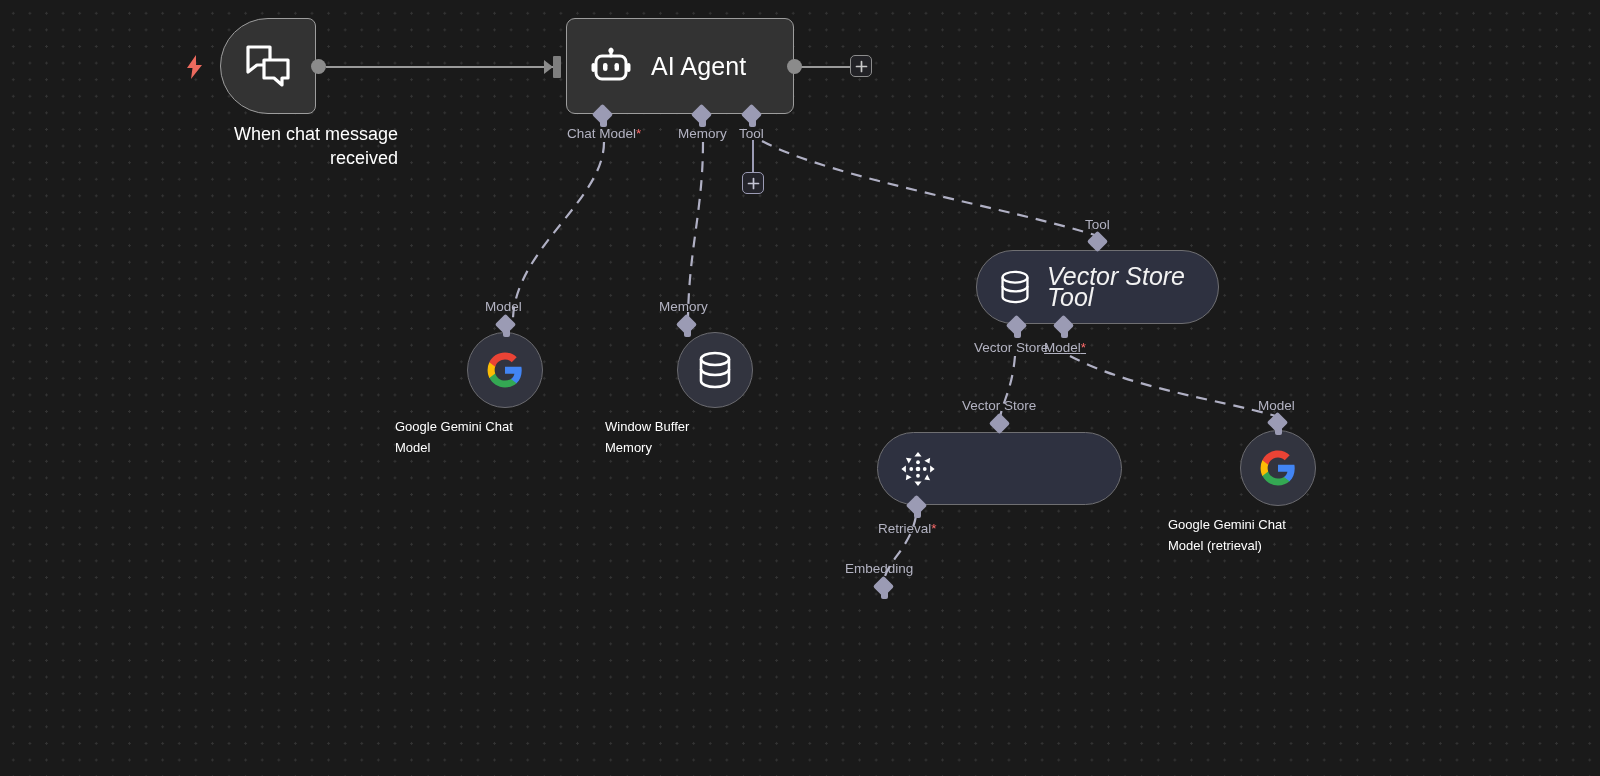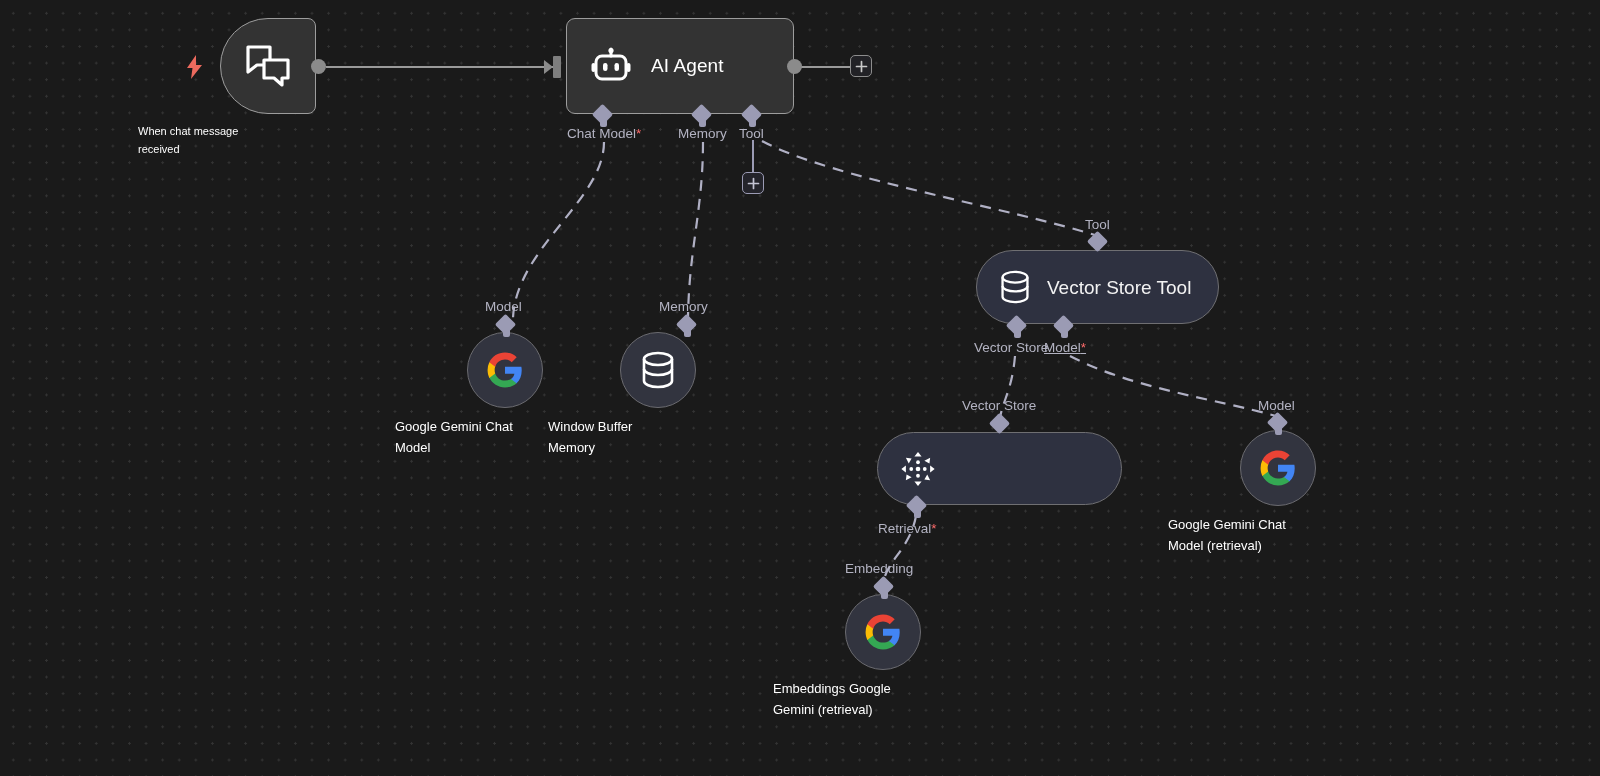--- a/index.html
+++ b/index.html
@@ -61,21 +61,21 @@
     border: 1.6px solid #9d9d9d;
     border-radius: 9px;
     box-sizing: border-box;
     display: flex;
     align-items: center;
     padding-left: 24px;
     gap: 20px;
   }
   .agent-title {
     color: #ffffff;
-    font-size: 19px;
+    font-size: 25px;
     letter-spacing: .1px;
   }
 
   
   .pill-body {
     background: #2e3140;
     border: 1.4px solid #6f6f72;
     box-sizing: border-box;
     display: flex;
     align-items: center;
@@ -113,24 +113,24 @@
     white-space: pre-line;
   }
 
   
   .trigger-caption {
     position: absolute;
     top: 104px;
     left: 50%;
     transform: translateX(-50%);
     width: 260px;
-    text-align: left;
+    text-align: right;
     color: #ffffff;
-    font-size: 11px;
-    line-height: 18px;
+    font-size: 18px;
+    line-height: 24px;
     white-space: pre-line;
   }
 
   
   .port {
     position: absolute;
     width: 22px;
     height: 30px;
     z-index: 4;
   }
@@ -316,21 +316,21 @@
     </div>
     <div class="circle-caption">Google Gemini Chat
 Model</div>
   </div>
 
   <div class="port" style="left:678px; top:317px;">
     <div class="dia"></div>
       <div class="stem"></div>
   </div>
   <div class="port-label" style="left:659px; top:299px;">Memory</div>
-  <div class="node" style="left:620px; top:332px;">
+  <div class="node" style="left:677px; top:332px;">
     <div class="circle-body">
       <svg width="36" height="38" viewBox="0 0 36 38">
         <ellipse cx="18" cy="8" rx="14" ry="6" fill="none" stroke="#ffffff" stroke-width="2.6"></ellipse>
         <path d="M4 8 v22 c0 3.3 6.3 6 14 6 s14 -2.7 14 -6 V8" fill="none" stroke="#ffffff" stroke-width="2.6"></path>
         <path d="M4 18 c0 3.3 6.3 6 14 6 s14 -2.7 14 -6" fill="none" stroke="#ffffff" stroke-width="2.6"></path>
       </svg>
     </div>
     <div class="circle-caption">Window Buffer
 Memory</div>
   </div>
@@ -339,21 +339,21 @@
     <div class="dia"></div>
   </div>
   <div class="port-label" style="left:1085px; top:217px;">Tool</div>
   <div class="node" style="left:976px; top:250px;">
     <div class="pill-body" style="width:243px; height:74px; border-radius:37px;">
       <svg width="32" height="34" viewBox="0 0 36 38">
         <ellipse cx="18" cy="8" rx="14" ry="6" fill="none" stroke="#ffffff" stroke-width="2.6"></ellipse>
         <path d="M4 8 v22 c0 3.3 6.3 6 14 6 s14 -2.7 14 -6 V8" fill="none" stroke="#ffffff" stroke-width="2.6"></path>
         <path d="M4 18 c0 3.3 6.3 6 14 6 s14 -2.7 14 -6" fill="none" stroke="#ffffff" stroke-width="2.6"></path>
       </svg>
-      <div class="pill-title" style="font-size:19px;">Vector Store Tool</div>
+      <div class="pill-title" style="font-size:25px;font-style:italic;">Vector Store Tool</div>
     </div>
   </div>
   <div class="port" style="left:1008px; top:318px;">
     <div class="dia"></div>
       <div class="stem"></div>
   </div>
   <div class="port-label" style="left:974px; top:340px;">
     <span>Vector Store</span><span class="req"></span>
   </div>
   <div class="port" style="left:1055px; top:318px;">
@@ -413,26 +413,14 @@
     </div>
     <div class="circle-caption">Google Gemini Chat
 Model (retrieval)</div>
   </div>
 
   <div class="port" style="left:875px; top:579px;">
     <div class="dia"></div>
       <div class="stem"></div>
   </div>
   <div class="port-label" style="left:845px; top:561px;">Embedding</div>
-  <div class="node" style="left:845px; top:594px;">
-    <div class="circle-body">
-      <svg width="38" height="38" viewBox="0 0 48 48">
-        <path fill="#4285F4" d="M45.1 24.5c0-1.6-.14-3.2-.43-4.7H24v9h11.9c-.5 2.7-2.06 5-4.4 6.6v5.4h7.1c4.2-3.8 6.5-9.5 6.5-16.3z"></path>
-        <path fill="#34A853" d="M24 46c5.9 0 10.9-2 14.6-5.3l-7.1-5.4c-2 1.3-4.5 2.1-7.5 2.1-5.8 0-10.7-3.9-12.4-9.1H4.2v5.6C7.9 41.3 15.3 46 24 46z"></path>
-        <path fill="#FBBC05" d="M11.6 28.3c-.45-1.3-.7-2.7-.7-4.2s.25-2.9.7-4.2v-5.6H4.2A22 22 0 0 0 2 24.1c0 3.6.85 7 2.2 10l7.4-5.8z"></path>
-        <path fill="#EA4335" d="M24 10.8c3.25 0 6.2 1.1 8.5 3.3l6.3-6.3C35 4.2 30 2 24 2 15.3 2 7.9 6.7 4.2 14.3l7.4 5.6C13.3 14.7 18.2 10.8 24 10.8z"></path>
-      </svg>
-    </div>
-    <div class="circle-caption">Embeddings Google
-Gemini (retrieval)</div>
-  </div>
 
 </div>
 
 </body></html>

